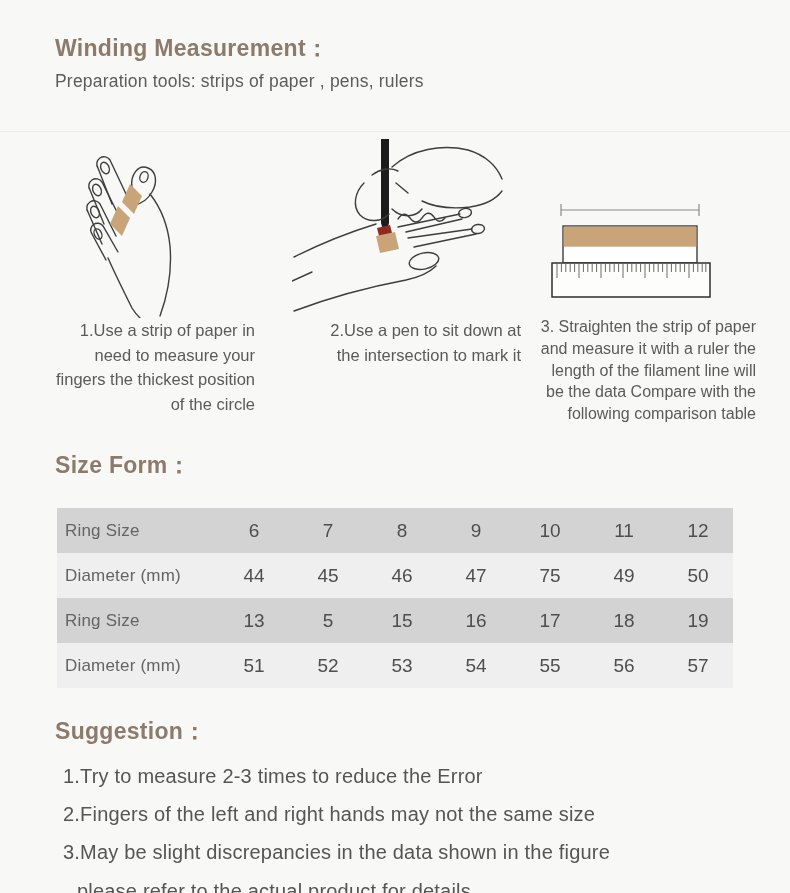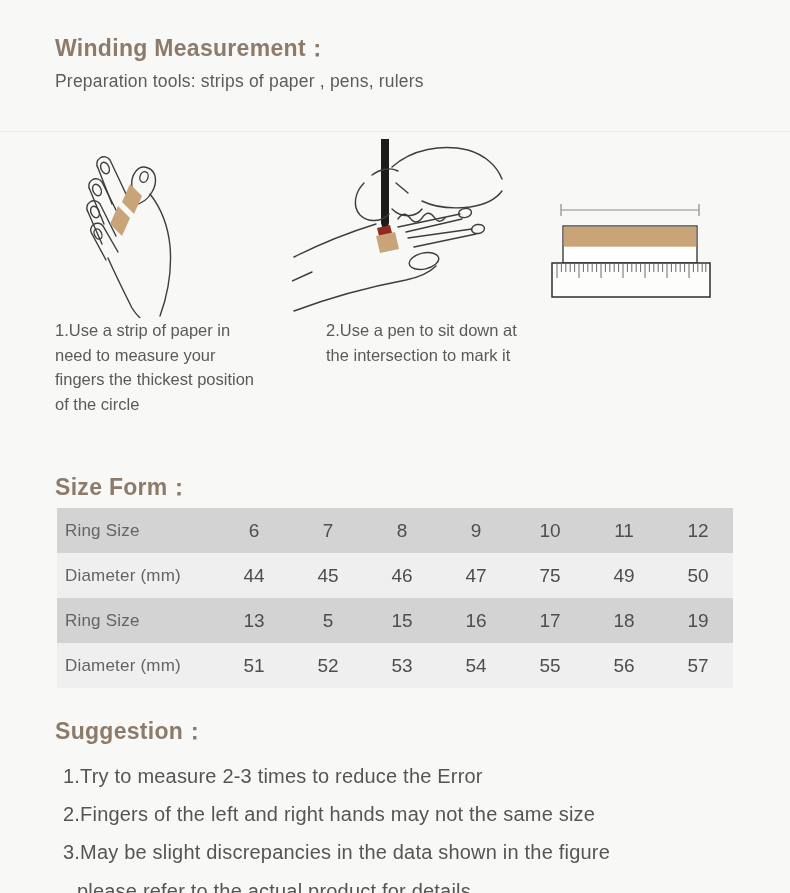--- a/index.html
+++ b/index.html
@@ -24,26 +24,26 @@
   .divider{
     position:absolute;left:0;top:131px;width:790px;height:1px;
     background:rgba(0,0,0,0.05);
   }
   .illus{position:absolute;}
   .illus1{left:82px;top:146px;width:125px;height:172px;}
   .illus2{left:292px;top:139px;width:212px;height:186px;}
   .illus3{left:548px;top:196px;width:166px;height:104px;}
   .cap{
     position:absolute;margin:0;
-    font-size:16.5px;line-height:24.5px;color:#5a5a5a;
+    font-size:16.5px;line-height:24.5px;color:#5a5a5a;text-align:right;
   }
   .cap1{left:55px;top:318px;width:200px;}
   .cap2{left:299px;top:318px;width:195px;margin-left:27px;}
   .cap3{left:532px;top:316px;width:224px;line-height:21.8px;font-size:16px;}
-  .section-title.size-form{top:472px;}
+  .section-title.size-form{top:450px;}
   .size-table{
     position:absolute;left:57px;top:508px;width:676px;
   }
   .size-row{
     display:grid;
     grid-template-columns:156px repeat(7,66px) 1fr;
     height:45px;align-items:center;gap:8px;
   }
   .size-row.dark{background:#d3d3d3;}
   .size-row.light{background:#efefef;}
@@ -178,20 +178,21 @@
           <line x1="145.4" y1="68" x2="145.4" y2="76"></line>
           <line x1="149.8" y1="68" x2="149.8" y2="76"></line>
           <line x1="154.2" y1="68" x2="154.2" y2="76"></line>
           <line x1="157.8" y1="68" x2="157.8" y2="76"></line>
       </g>
     </svg>
   </div>
 
   <p class="cap cap1">1.Use a strip of paper in need to measure your fingers the thickest position of the circle</p>
   <p class="cap cap2">2.Use a pen to sit down at the intersection to mark it</p>
+  <p class="cap cap3">3. Straighten the strip of paper and measure it with a ruler the length of the filament line will be the data Compare with the following comparison table</p>
 
   <h2 class="section-title size-form">Size Form：</h2>
 
   <div class="size-table">
     <div class="size-row dark">
       <div class="label">Ring Size</div>
       <div class="val">6</div>
       <div class="val">7</div>
       <div class="val">8</div>
       <div class="val">9</div>

